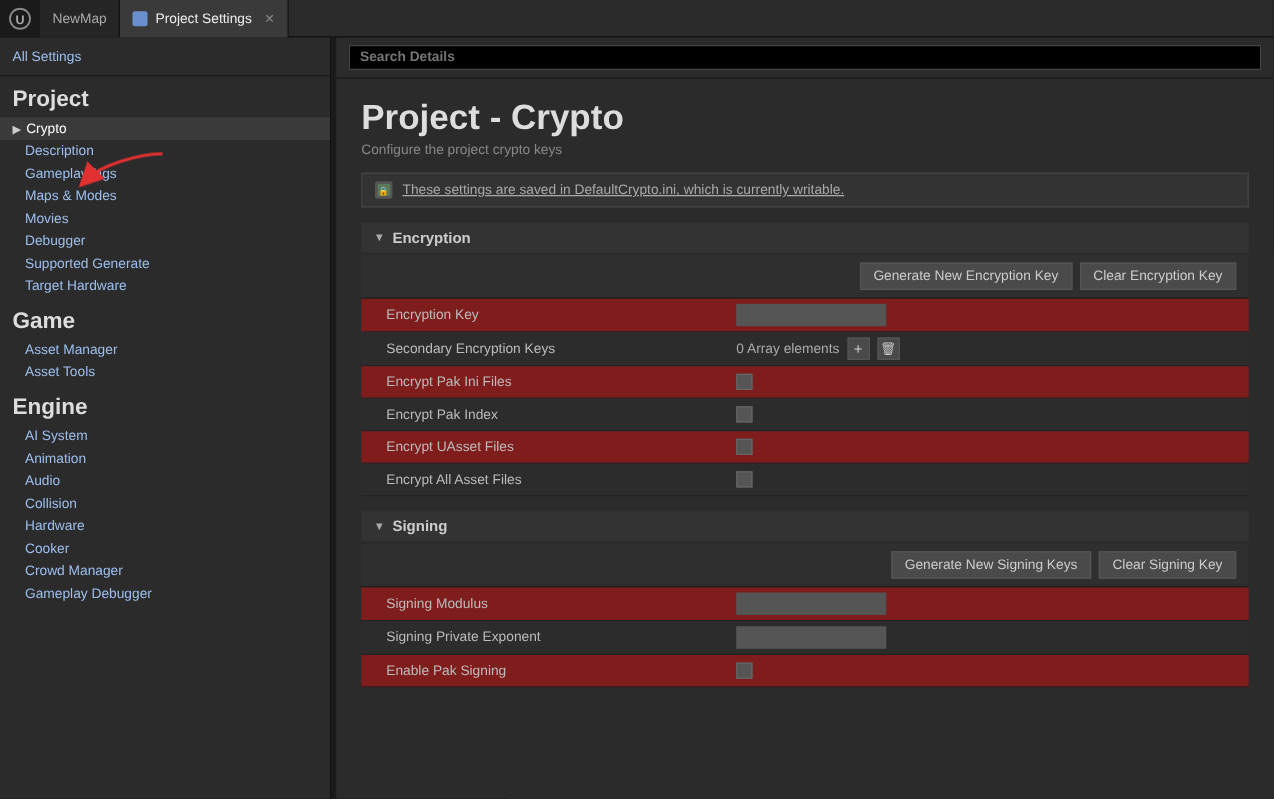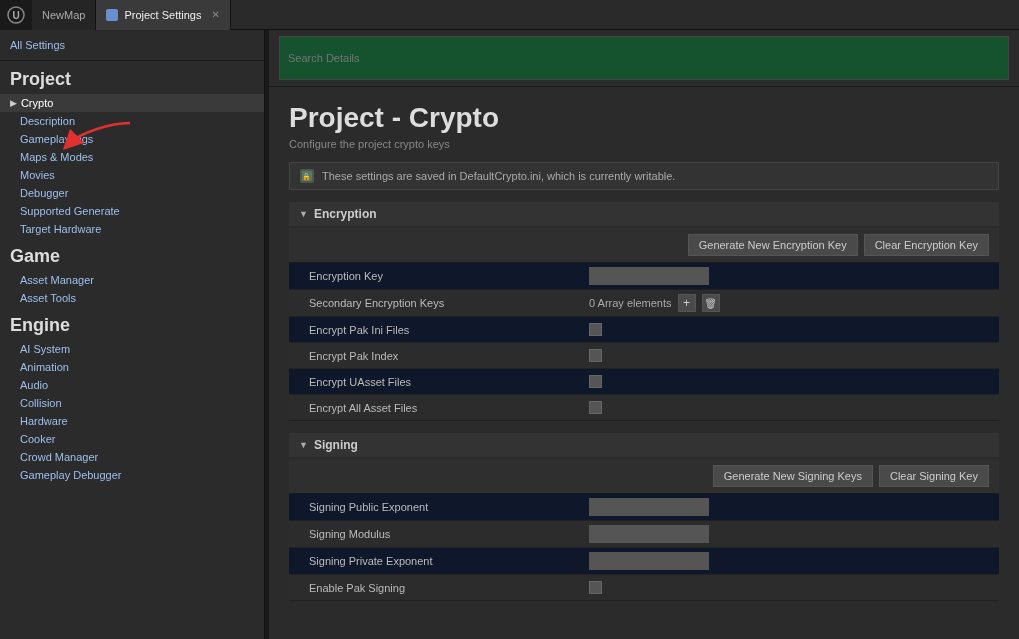--- a/index.html
+++ b/index.html
@@ -128,27 +128,28 @@
       display: flex;
       flex-direction: column;
       background: #2b2b2b;
       overflow: hidden;
     }
     .search-bar {
       padding: 6px 10px;
       border-bottom: 1px solid #1a1a1a;
     }
     .search-input {
-      background: #14532d;
+      background: #000000;
       border: 1px solid #444;
       color: #aaa;
-      padding: 15px 8px;
+      padding: 3px 8px;
       font-size: 11px;
       width: 100%;
       outline: none;
+      font-weight: bold;
     }
     .content-body {
       flex: 1;
       overflow-y: auto;
       padding: 15px 20px;
     }
     .page-title {
       font-size: 28px;
       color: #ddd;
       font-weight: bold;
@@ -162,20 +163,21 @@
     .info-bar {
       background: #333;
       border: 1px solid #444;
       padding: 6px 10px;
       display: flex;
       align-items: center;
       gap: 8px;
       margin-bottom: 12px;
       font-size: 11px;
       color: #aaa;
+      text-decoration: underline;
     }
     .info-icon {
       width: 14px;
       height: 14px;
       background: #555;
       border-radius: 2px;
       display: flex;
       align-items: center;
       justify-content: center;
       font-size: 9px;
@@ -219,21 +221,21 @@
       cursor: pointer;
     }
 
     
     .prop-row {
       display: flex;
       align-items: center;
       padding: 4px 10px;
       border-bottom: 1px solid #222;
       min-height: 26px;
-      background: #0f172a;
+      background: #7f1d1d;
     }
     .prop-row:nth-child(even) { background: #2c2c2c; }
     .prop-label {
       width: 290px;
       flex-shrink: 0;
       color: #bbb;
       font-size: 11px;
       padding-left: 10px;
     }
     .prop-value {
@@ -451,26 +453,20 @@
       <div class="section">
         <div class="section-header">
           <span class="arrow">▼</span>
           <span>Signing</span>
         </div>
         <div class="section-toolbar">
           <button class="btn">Generate New Signing Keys</button>
           <button class="btn">Clear Signing Key</button>
         </div>
 
-        <div class="prop-row">
-          <div class="prop-label">Signing Public Exponent</div>
-          <div class="prop-value">
-            <div class="text-input-field"></div>
-          </div>
-        </div>
 
         <div class="prop-row">
           <div class="prop-label">Signing Modulus</div>
           <div class="prop-value">
             <div class="text-input-field"></div>
           </div>
         </div>
 
         <div class="prop-row">
           <div class="prop-label">Signing Private Exponent</div>

